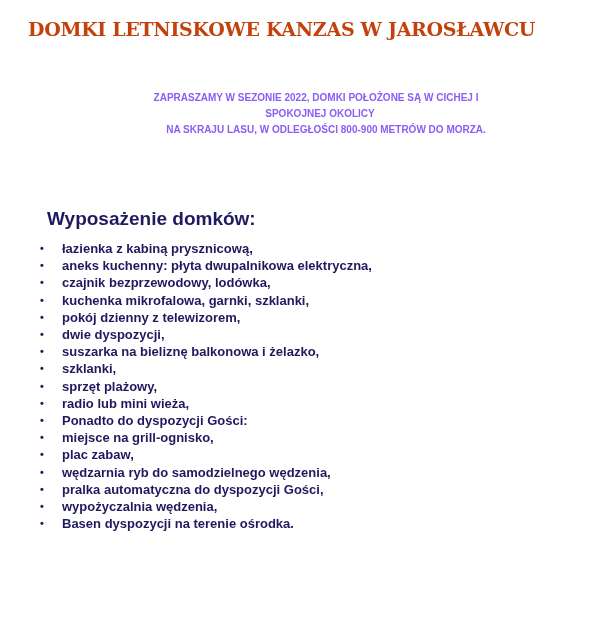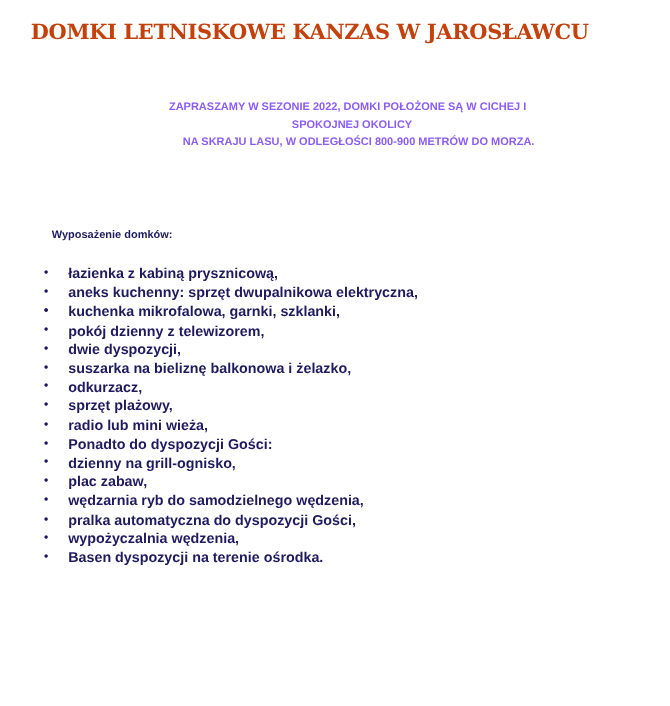--- a/index.html
+++ b/index.html
@@ -13,21 +13,21 @@
     .intro {
       position: absolute; left: 60px; top: 90px; width: 520px;
       font-family: "Liberation Sans", sans-serif; font-weight: bold; font-size: 10px;
       line-height: 16px; text-align: center; color: #8b5cf6;
     }
     .intro div { white-space: nowrap; }
     .intro .l1 { text-align: center; margin-left: -8px; }
     .intro .l3 { margin-left: 12px; }
     .heading {
       position: absolute; left: 47px; top: 208px;
-      font-family: "Liberation Sans", sans-serif; font-weight: bold; font-size: 10px;
+      font-family: "Liberation Sans", sans-serif; font-weight: bold; font-size: 19px;
       color: #1f1a5e;
     }
     ul.items {
       position: absolute; left: 40px; top: 240px; margin: 0; padding: 0; list-style: none;
       font-family: "Liberation Sans", sans-serif; font-weight: bold; font-size: 13px;
       line-height: 17.2px; color: #1f1a5e;
     }
     ul.items li { position: relative; padding-left: 22px; white-space: nowrap; }
     ul.items li .bullet { position: absolute; left: 0; top: 0; font-size: 11px; }
   </style>
@@ -39,29 +39,29 @@
 <div class="intro">
   <div class="l1">ZAPRASZAMY W SEZONIE 2022, DOMKI POŁOŻONE  SĄ W CICHEJ I</div>
   <div class="l2">SPOKOJNEJ OKOLICY</div>
   <div class="l3">NA SKRAJU LASU, W ODLEGŁOŚCI  800-900 METRÓW DO MORZA.</div>
 </div>
 
 <div class="heading">Wyposażenie domków:</div>
 
 <ul class="items">
   <li><span class="bullet">•</span><span>łazienka z kabiną prysznicową,</span></li>
-  <li><span class="bullet">•</span><span>aneks kuchenny: sprzęt dwupalnikowa elektryczna,</span></li>
-  <li><span class="bullet">•</span></li>
+  <li><span class="bullet">•</span><span>aneks kuchenny: płyta dwupalnikowa elektryczna,</span></li>
+  <li><span class="bullet">•</span><span>czajnik bezprzewodowy, lodówka,</span></li>
   <li><span class="bullet">•</span><span>kuchenka mikrofalowa, garnki, szklanki,</span></li>
   <li><span class="bullet">•</span><span>pokój dzienny z telewizorem,</span></li>
   <li><span class="bullet">•</span><span>dwie dyspozycji,</span></li>
   <li><span class="bullet">•</span><span>suszarka na bieliznę balkonowa i żelazko,</span></li>
-  <li><span class="bullet">•</span><span>odkurzacz,</span></li>
+  <li><span class="bullet">•</span><span>szklanki,</span></li>
   <li><span class="bullet">•</span><span>sprzęt plażowy,</span></li>
   <li><span class="bullet">•</span><span>radio lub mini wieża,</span></li>
   <li><span class="bullet">•</span><span>Ponadto do dyspozycji Gości:</span></li>
-  <li><span class="bullet">•</span><span>dzienny na grill-ognisko,</span></li>
+  <li><span class="bullet">•</span><span>miejsce na grill-ognisko,</span></li>
   <li><span class="bullet">•</span><span>plac zabaw,</span></li>
   <li><span class="bullet">•</span><span>wędzarnia ryb do samodzielnego wędzenia,</span></li>
   <li><span class="bullet">•</span><span>pralka automatyczna do dyspozycji Gości,</span></li>
   <li><span class="bullet">•</span><span>wypożyczalnia wędzenia,</span></li>
   <li><span class="bullet">•</span><span>Basen dyspozycji na terenie ośrodka.</span></li>
 </ul>
 
 </body></html>

